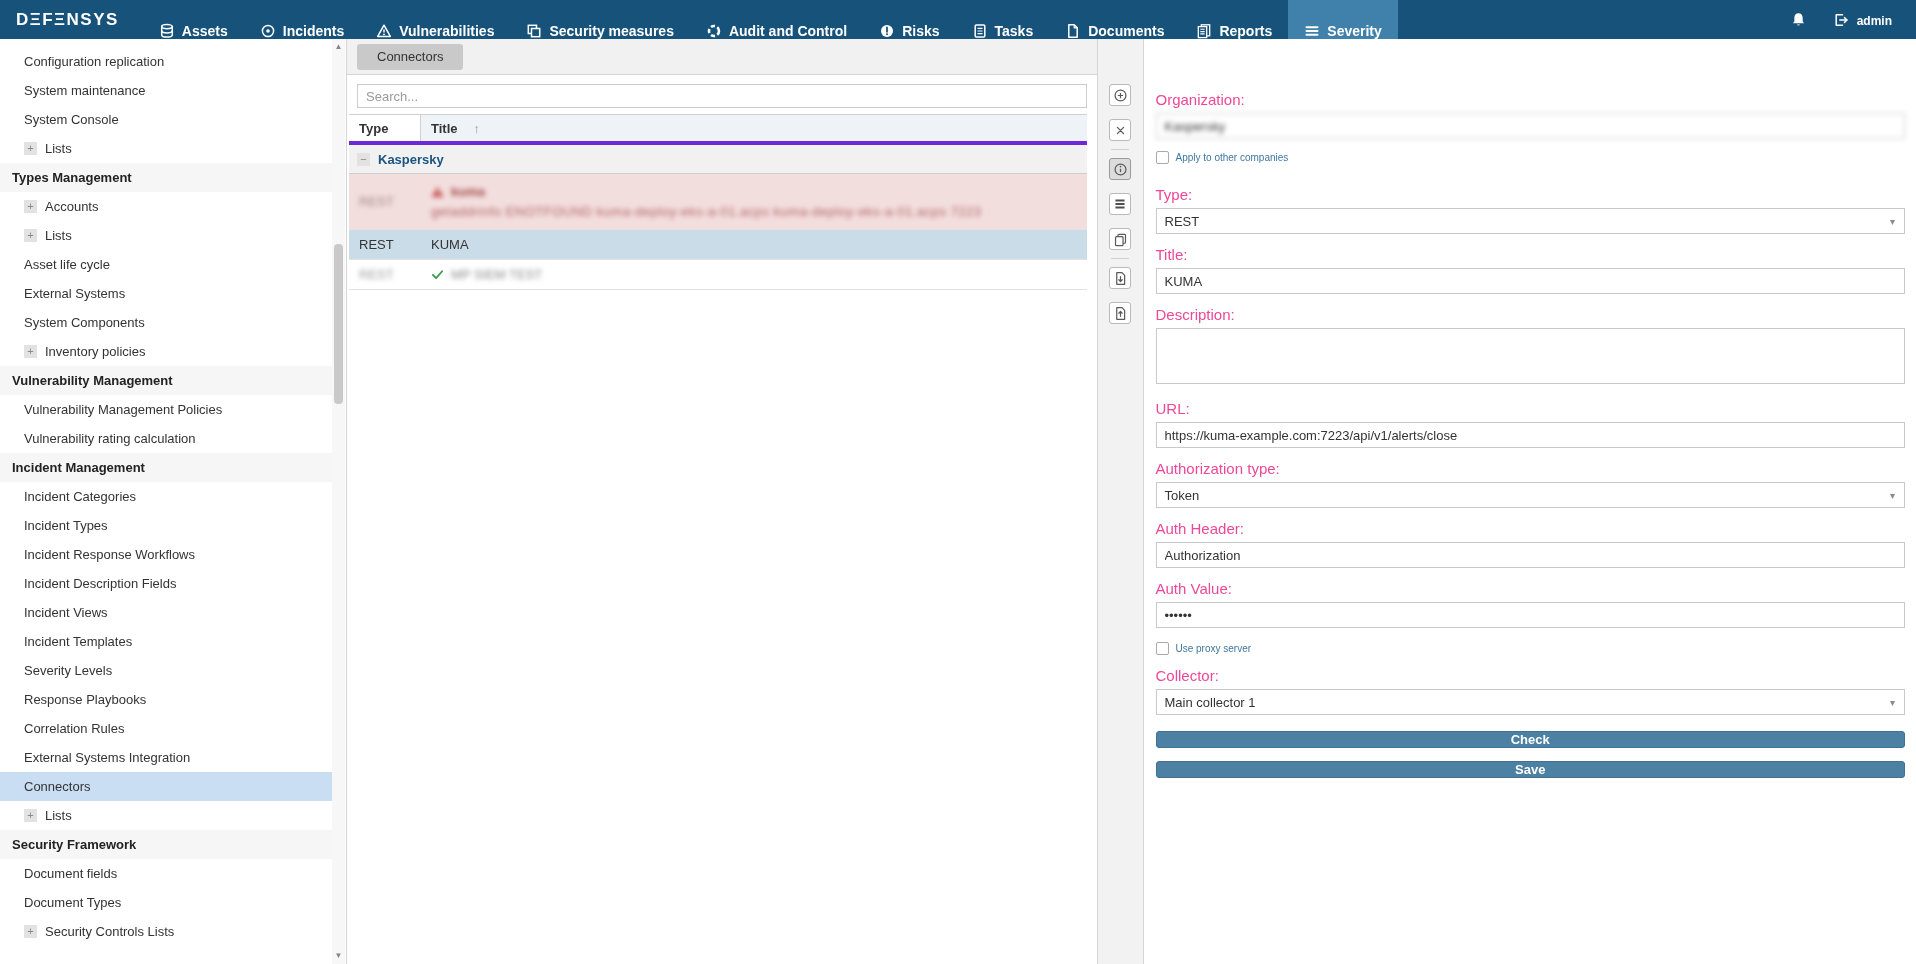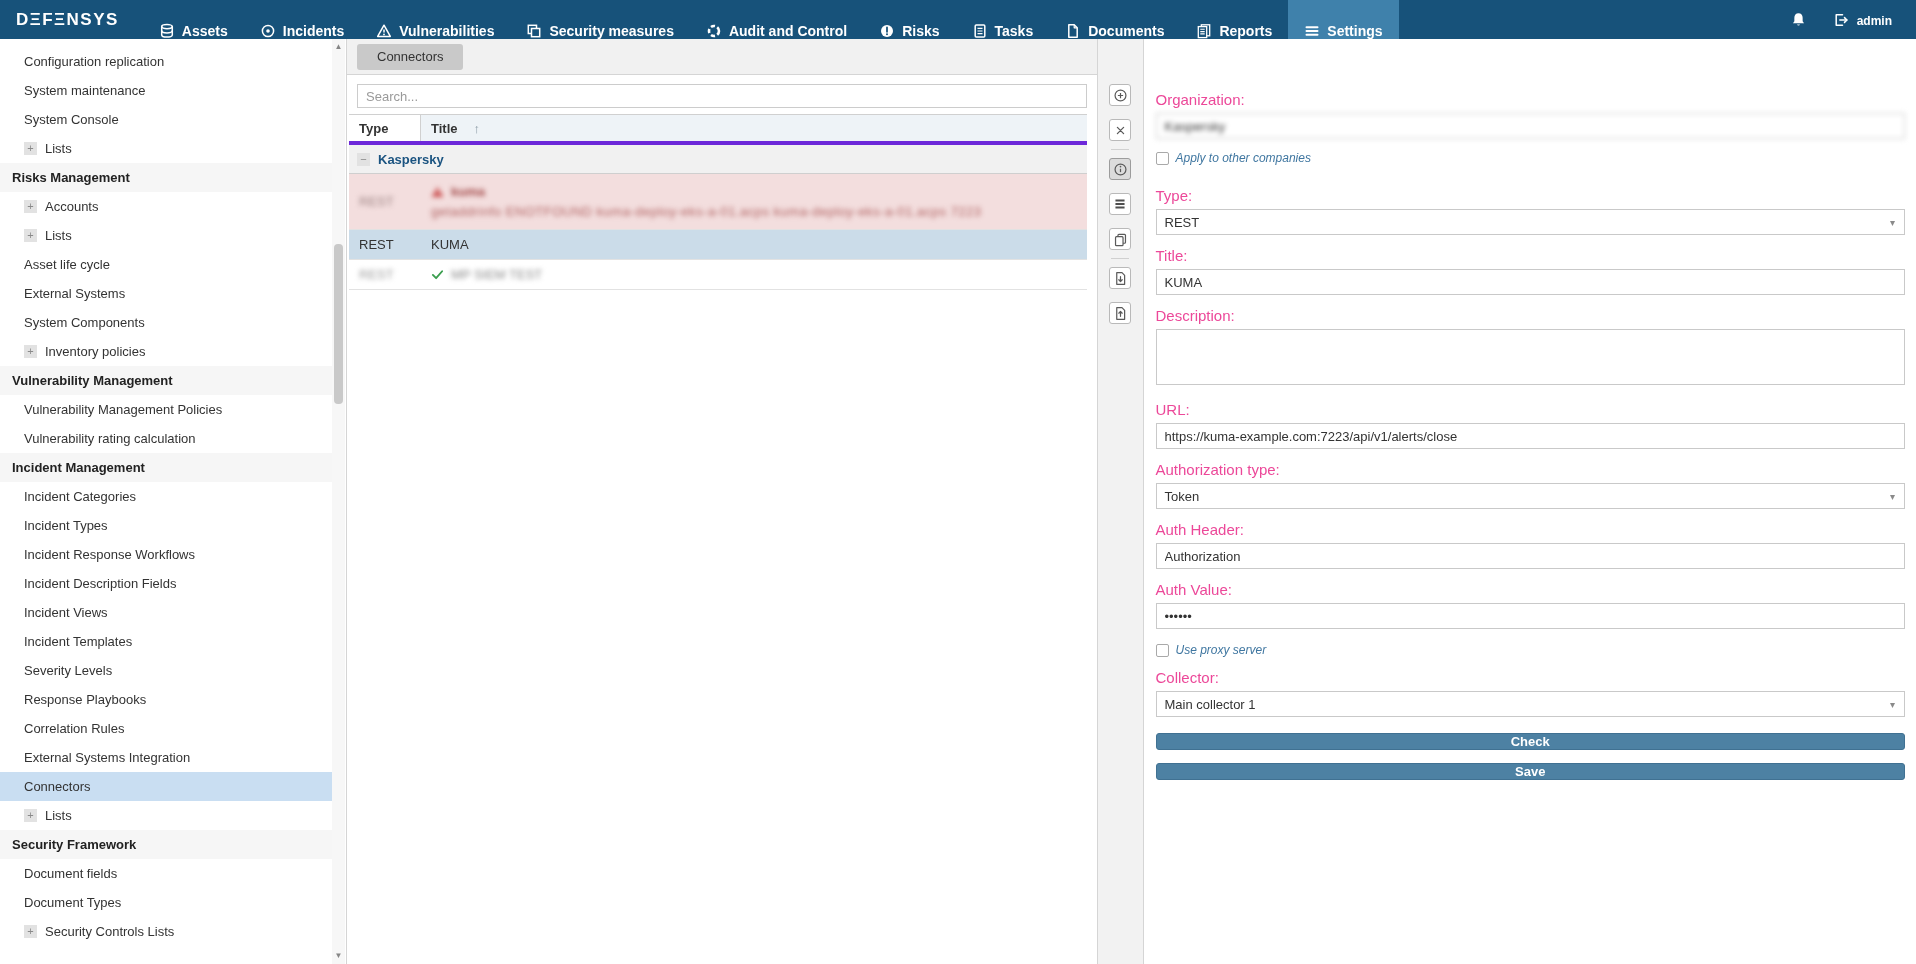--- a/index.html
+++ b/index.html
@@ -89,21 +89,21 @@
   .f-textarea { width:100%; height:56px; border:1px solid #c9c9c9; font-size:13px; color:#333;
                 padding:6px 8px; resize:none; font-family:inherit; }
   .f-select { position:relative; width:100%; height:26px; border:1px solid #c9c9c9;
               display:flex; align-items:center; padding:0 8px; font-size:13px; color:#333;
               background:#fff; cursor:pointer; }
   .f-arrow { position:absolute; right:9px; color:#8a8a8a; font-size:10px; }
   .checkbox-row { display:flex; align-items:center; gap:7px; }
   .cb1 { margin:11px 0 22px; } .cb2 { margin:14px 0 12px; }
   .checkbox { width:13px; height:13px; border:1px solid #a9a9a9; background:#fff;
               border-radius:2px; flex:none; cursor:pointer; }
-  .cb-label { color:#3f76a0; font-size:12px; cursor:pointer;font-style:italic; }
+  .cb-label { color:#3f76a0; font-size:10px; cursor:pointer; }
   .btn-row { display:flex; gap:13px; margin-top:16px;flex-direction:column; }
   .btn { flex:1; height:28px; background:#4d81a3; color:#fff; font-weight:bold; font-size:13px;
          border:1px solid #407192; border-radius:3px; display:flex; align-items:center;
          justify-content:center; cursor:pointer; }
   svg { flex:none; display:block; }
 </style>
 </head>
 <body>
 
 <div class="topnav">
@@ -172,21 +172,21 @@
         <rect x="5.3" y="1.8" width="8.4" height="11"></rect>
         <rect x="2.3" y="3.6" width="8.4" height="11" fill="#17527a"></rect>
         <path d="M4.3 6.3h4.4M4.3 8.6h4.4M4.3 10.9h4.4" stroke-width="1.1"></path>
       </svg>
     <span>Reports</span>
   </div>
   <div class="nav-item active">
     <svg width="16" height="16" viewBox="0 0 16 16" fill="none" stroke="#fff" stroke-width="2" stroke-linecap="round">
         <path d="M2.5 4.2h11M2.5 8h11M2.5 11.8h11"></path>
       </svg>
-    <span>Settings</span>
+    <span>Severity</span>
   </div>
 
   <div class="nav-right">
     <svg width="17" height="17" viewBox="0 0 16 16">
         <path d="M8 2.2c-2.5 0-3.9 1.8-3.9 4.2v3.2L2.8 11.6h10.4L11.9 9.6V6.4c0-2.4-1.4-4.2-3.9-4.2Z" fill="#fff"></path>
         <path d="M6.6 12.6a1.5 1.5 0 0 0 2.8 0Z" fill="#fff"></path>
       </svg>
     <div class="nav-user">
       <svg width="16" height="16" viewBox="0 0 16 16" fill="none" stroke="#fff" stroke-width="1.5" stroke-linecap="round" stroke-linejoin="round">
           <path d="M9.5 2.8H3.2v10.4h6.3"></path>
@@ -208,21 +208,21 @@
       <div class="side-item">
           <span>System maintenance</span>
         </div>
       <div class="side-item">
           <span>System Console</span>
         </div>
       <div class="side-item">
           <span class="plus-box">+</span>
           <span>Lists</span>
         </div>
-      <div class="side-header">Risks Management</div>
+      <div class="side-header">Types Management</div>
       <div class="side-item">
           <span class="plus-box">+</span>
           <span>Accounts</span>
         </div>
       <div class="side-item">
           <span class="plus-box">+</span>
           <span>Lists</span>
         </div>
       <div class="side-item">
           <span>Asset life cycle</span>

